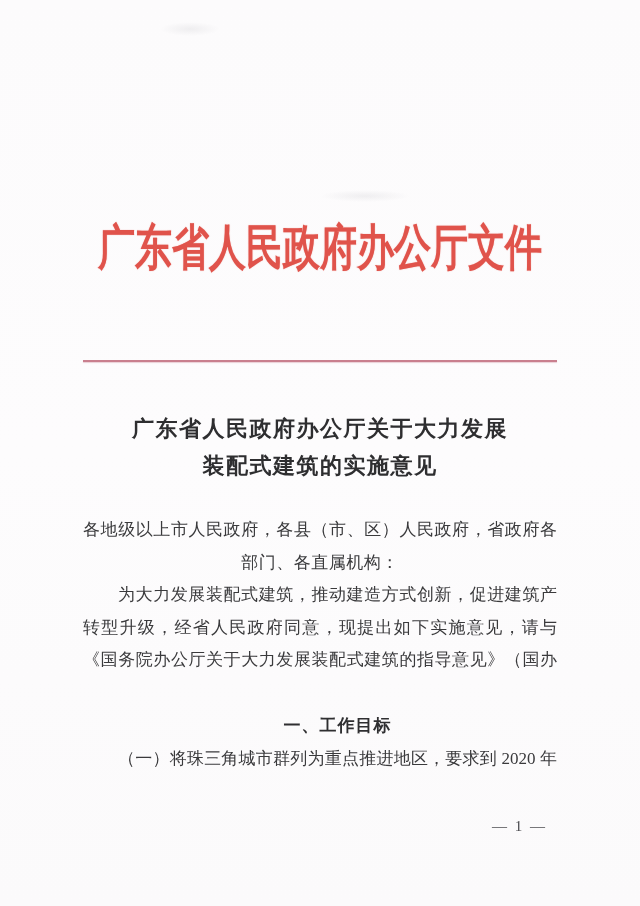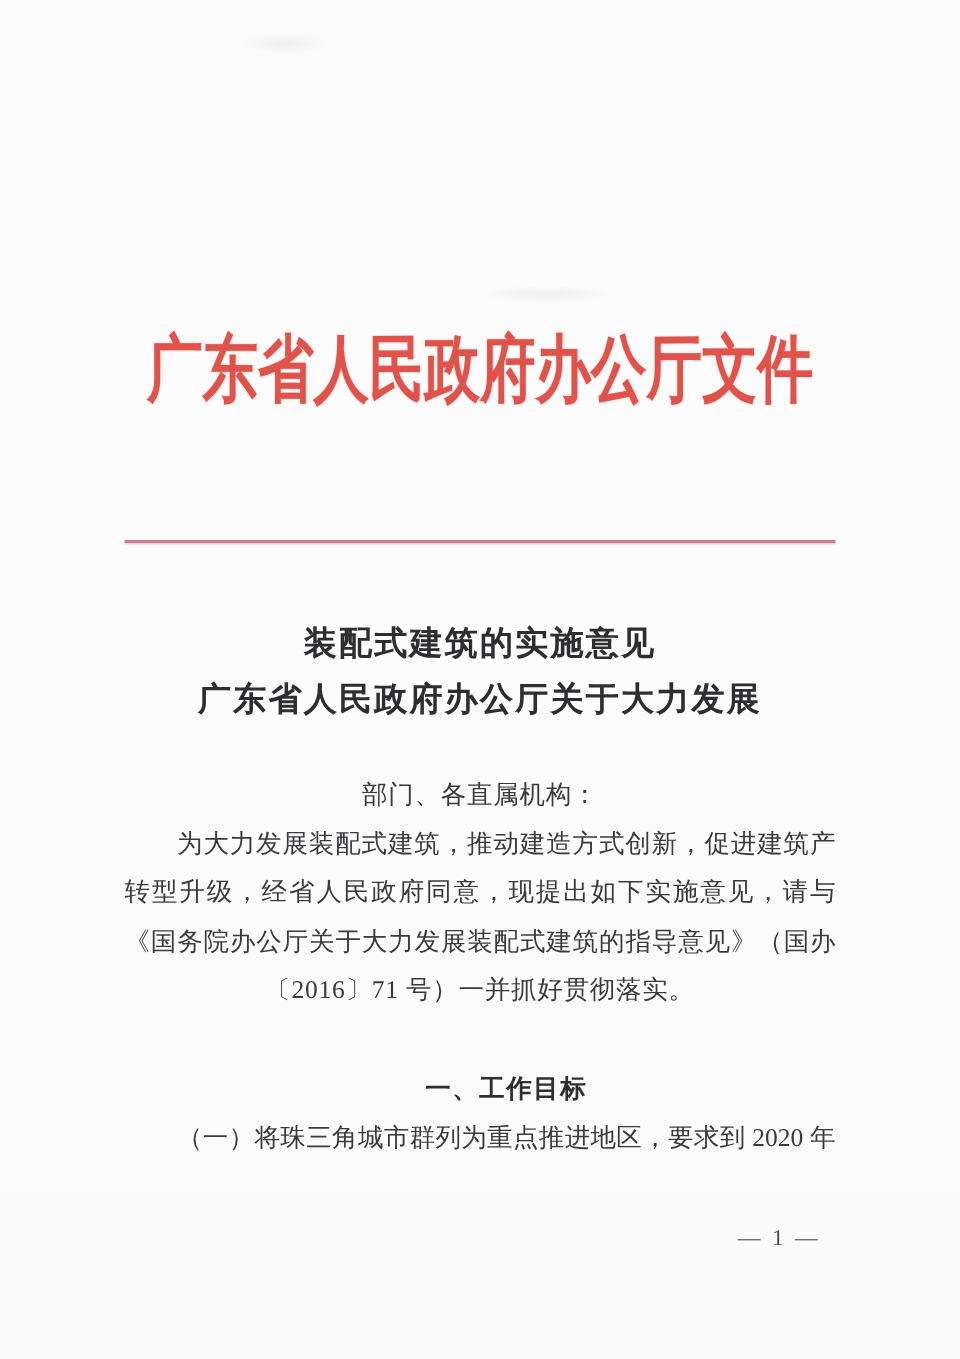--- a/index.html
+++ b/index.html
@@ -107,29 +107,29 @@
 
   <div class="smudge s1"></div>
   <div class="smudge s2"></div>
 
   <div class="red-title">广东省人民政府办公厅文件</div>
 
 
   <div class="red-rule"></div>
 
   <div class="doc-title">
+    <div>广东省人民政府办公厅关于大力发展</div>
     <div>装配式建筑的实施意见</div>
-    <div>广东省人民政府办公厅关于大力发展</div>
   </div>
 
   <div class="body-text">
+    <div class="line j">各地级以上市人民政府，各县（市、区）人民政府，省政府各</div>
     <div class="line">部门、各直属机构：</div>
     <div class="line j ind">为大力发展装配式建筑，推动建造方式创新，促进建筑产业</div>
     <div class="line j">转型升级，经省人民政府同意，现提出如下实施意见，请与</div>
     <div class="line j">《国务院办公厅关于大力发展装配式建筑的指导意见》（国办发</div>
-    <div class="line">〔2016〕71 号）一并抓好贯彻落实。</div>
     <div class="line head ind">一、工作目标</div>
     <div class="line j ind">（一）将珠三角城市群列为重点推进地区，要求到 2020 年</div>
   </div>
 
   <div class="page-number">— 1 —</div>
 
 </div>
 
 </body></html>

